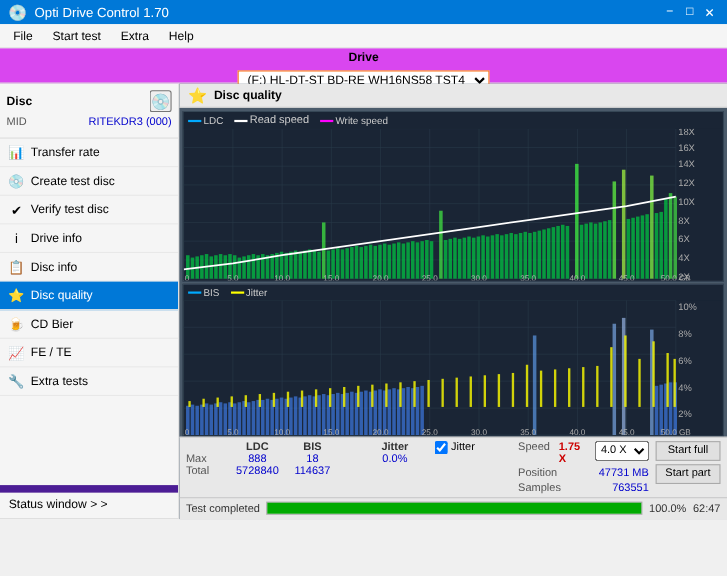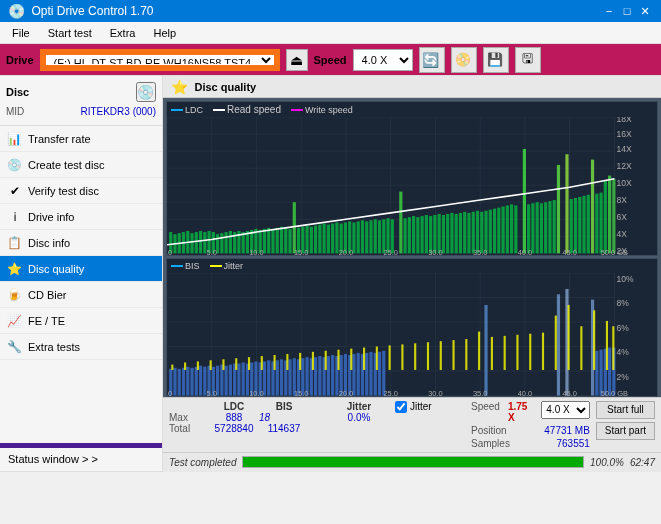--- a/index.html
+++ b/index.html
@@ -9,23 +9,23 @@
     .title-bar { background: #0078d7; color: white; height: 22px; display: flex; align-items: center; justify-content: space-between; padding: 0 8px; font-size: 12px; }
     .title-bar-left { display: flex; align-items: center; gap: 6px; }
     .title-bar-controls { display: flex; gap: 2px; }
     .title-btn { width: 16px; height: 16px; background: transparent; border: none; color: white; cursor: pointer; font-size: 11px; display: flex; align-items: center; justify-content: center; }
 
     
     .menu-bar { background: #f5f5f5; height: 22px; display: flex; align-items: center; padding: 0 4px; border-bottom: 1px solid #ddd; gap: 2px; }
     .menu-item { padding: 2px 8px; cursor: pointer; font-size: 11px; }
 
     
-    .drive-toolbar { background: #be185d; height: 32px; display: flex; align-items: center; padding: 2px 6px; border-bottom: 1px solid #ddd; gap: 6px; }
+    .drive-toolbar { background: #d946ef; height: 32px; display: flex; align-items: center; padding: 2px 6px; border-bottom: 1px solid #ddd; gap: 6px; flex-direction: column; }
     .drive-label { font-size: 11px; font-weight: bold; }
-    .drive-select { height: 22px; font-size: 11px; flex: 1; max-width: 240px; border: 6px solid #f97316; background: white; padding: 1px 4px; }
+    .drive-select { height: 22px; font-size: 11px; flex: 1; max-width: 240px; border: 1px solid #f97316; background: white; padding: 1px 4px; }
     .eject-btn { width: 22px; height: 22px; background: #e8e8e8; border: 1px solid #aaa; cursor: pointer; display: flex; align-items: center; justify-content: center; font-size: 14px; }
     .speed-label { font-size: 11px; font-weight: bold; }
     .speed-select { height: 22px; font-size: 11px; width: 60px; border: 1px solid #aaa; background: white; padding: 1px 4px; }
     .toolbar-icon-btn { width: 26px; height: 26px; background: #e8e8e8; border: 1px solid #aaa; cursor: pointer; display: flex; align-items: center; justify-content: center; }
 
     
     .content-area { display: flex; flex: 1; overflow: hidden; }
 
     
     .sidebar { width: 163px; background: #f5f5f5; border-right: 1px solid #ddd; display: flex; flex-direction: column; overflow: hidden; }
@@ -38,21 +38,21 @@
     .disc-info-label { color: #555; font-size: 10px; }
     .disc-info-value { color: #0000cc; font-size: 10px; text-align: right; }
 
     
     .nav-section { flex: 1; overflow-y: auto; }
     .nav-item { height: 26px; display: flex; align-items: center; padding: 0 8px; cursor: pointer; font-size: 11px; border-bottom: 1px solid #e8e8e8; gap: 6px; }
     .nav-item.active { background: #0078d7; color: white; }
     .nav-icon { width: 14px; height: 14px; display: flex; align-items: center; justify-content: center; font-size: 12px; }
 
     
-    .sidebar-bottom { border-top: 5px solid #4c1d95; }
+    .sidebar-bottom { border-top: 7px solid #4c1d95; }
     .status-window-btn { height: 24px; display: flex; align-items: center; padding: 0 8px; cursor: pointer; font-size: 11px; background: #f5f5f5; border-bottom: 1px solid #ddd; }
 
     
     .main-content { flex: 1; background: #4a5a6a; display: flex; flex-direction: column; overflow: hidden; }
 
     
     .dq-header { background: #e8e8e8; height: 22px; display: flex; align-items: center; padding: 0 8px; gap: 6px; font-size: 11px; font-weight: bold; border-bottom: 1px solid #ccc; }
     .dq-icon { color: #e8a000; font-size: 14px; }
     .start-btn { height: 18px; font-size: 10px; background: #e0e0e0; border: 1px solid #aaa; cursor: pointer; padding: 0 8px; white-space: nowrap; }
 
@@ -532,21 +532,21 @@
           <div style="display:grid;grid-template-columns:40px 50px 50px 20px 60px;gap:0;font-size:10px;">
             <div></div>
             <div style="color:#333;text-align:center;font-weight:bold;">LDC</div>
             <div style="color:#333;text-align:center;font-weight:bold;">BIS</div>
             <div></div>
             <div style="color:#333;text-align:center;font-weight:bold;">Jitter</div>
           </div>
           <div style="display:grid;grid-template-columns:40px 50px 50px 20px 60px;gap:0;font-size:10px;">
             <div style="color:#555;">Max</div>
             <div style="color:#0000cc;text-align:center;">888</div>
-            <div style="color:#0000cc;font-style:italic;">18</div>
+            <div style="color:#0000cc;text-align:center;">18</div>
             <div></div>
             <div style="color:#0000cc;text-align:center;">0.0%</div>
           </div>
           <div style="display:grid;grid-template-columns:40px 50px 50px 20px 60px;gap:0;font-size:10px;">
             <div style="color:#555;">Total</div>
             <div style="color:#0000cc;text-align:center;">5728840</div>
             <div style="color:#0000cc;text-align:center;">114637</div>
             <div></div>
             <div style="color:#0000cc;text-align:center;"></div>
           </div>
@@ -577,21 +577,21 @@
           </div>
         </div>
 
         <div style="display:flex;flex-direction:column;gap:3px;">
           <button class="start-btn">Start full</button>
           <button class="start-btn">Start part</button>
         </div>
       </div>
     </div>
 
-    <div style="background:#e8e8e8;height:20px;display:flex;align-items:center;padding:0 6px;gap:6px;border-top:1px solid #ccc;font-style:italic;">
+    <div style="background:#e8e8e8;height:20px;display:flex;align-items:center;padding:0 6px;gap:6px;border-top:1px solid #ccc;">
       <span style="font-size:10px;color:#333;white-space:nowrap;">Test completed</span>
       <div style="flex:1;height:12px;background:#ccc;border:1px solid #aaa;">
         <div style="height:100%;width:100%;background:#00aa00;"></div>
       </div>
       <span style="font-size:10px;color:#333;">100.0%</span>
       <span style="font-size:10px;color:#333;">62:47</span>
     </div>
   </div>
 </div>
 

